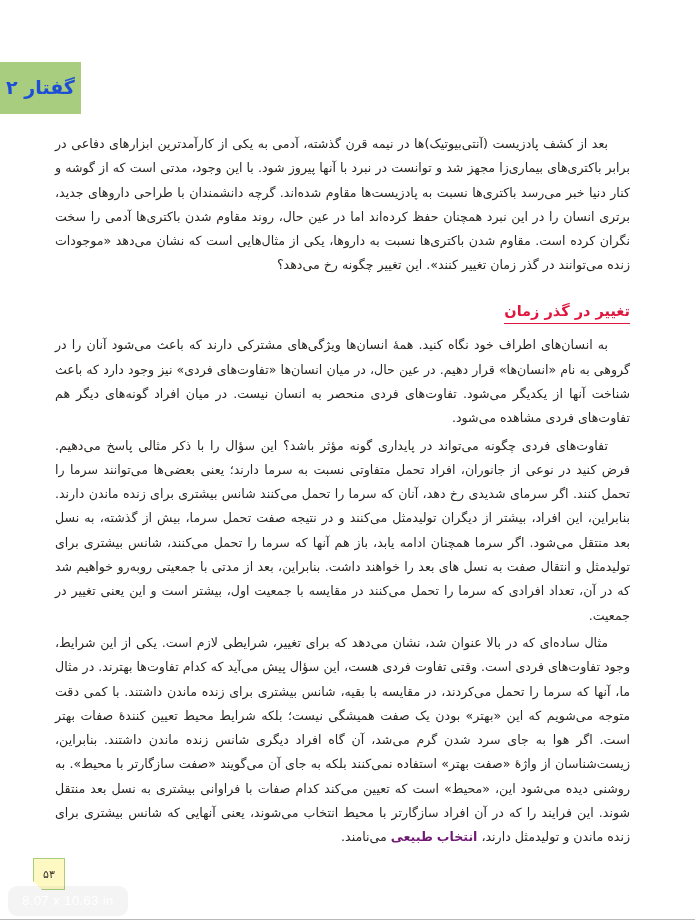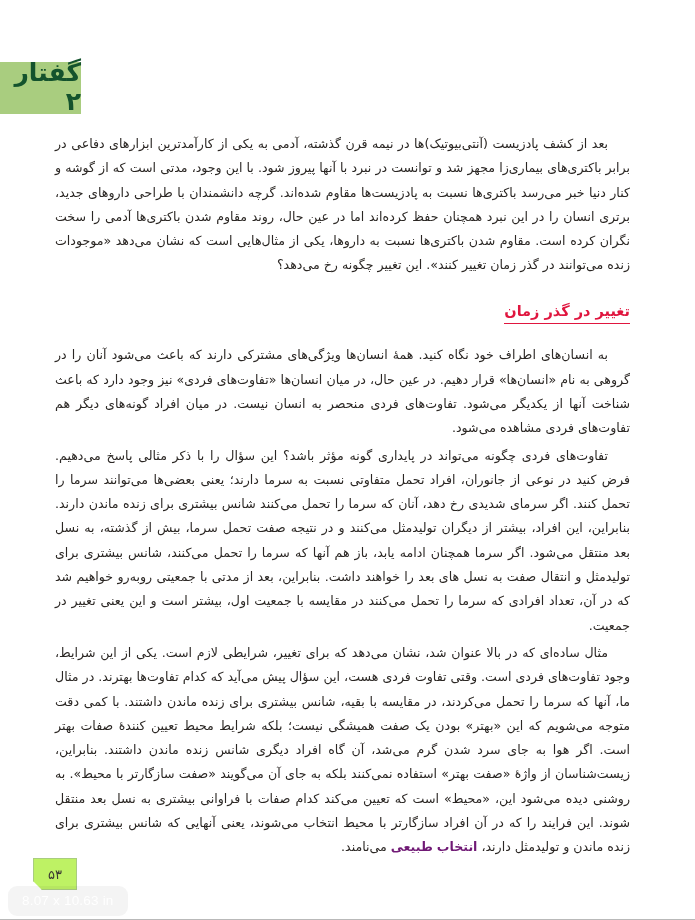--- a/index.html
+++ b/index.html
@@ -35,22 +35,22 @@
     flex-direction: row;
     justify-content: flex-end;
     align-items: stretch;
   }
   .banner-title-plate {
     width: 81px;
     background: #a9cd7f;
     display: flex;
     align-items: center;
     justify-content: center;
-    color: #14532d;
-    font-size: 25px;
+    color: #1d4ed8;
+    font-size: 19px;
     font-weight: bold;
     letter-spacing: 0.5px;
     box-sizing: border-box;
     padding-bottom: 2px;
   }
   .banner-subject-plate {
     width: 330px;
     position: relative;
     background:
       repeating-linear-gradient(
@@ -94,50 +94,50 @@
     text-align: justify;
     text-justify: inter-word;
   }
   .para.indented {
     text-indent: 22px;
   }
 
   
   .section-heading-wrap {
     margin-top: 22px;
-    margin-bottom: 19px;
+    margin-bottom: 9px;
   }
   .section-heading {
     display: inline-block;
     color: #e0163f;
     font-size: 14.5px;
     font-weight: bold;
     border-bottom: 1.6px solid #e0163f;
     padding-bottom: 2px;
     line-height: 1.35;
   }
   .gap-xs { height: 3px; }
 
   b.strong { font-weight: bold; color: #701a75; }
 
   
   .page-number-tab {
     position: absolute;
     left: 33px;
     top: 858px;
-    width: 44px;
+    width: 32px;
     height: 32px;
-    background: #bef264;
+    background: #fef9c3;
     border: 1.6px solid #a9cd7f;
     box-sizing: border-box;
     display: flex;
     align-items: center;
     justify-content: center;
     color: #3b3733;
-    font-size: 13px;
+    font-size: 11px;
     -webkit-clip-path: polygon(0 0, 100% 0, 100% 100%, 9px 100%, 0 calc(100% - 9px));
     clip-path: polygon(0 0, 100% 0, 100% 100%, 9px 100%, 0 calc(100% - 9px));
   }
 
   
   .size-tooltip {
     position: absolute;
     left: 8px;
     top: 886px;
     padding: 7px 14px 8px 14px;

